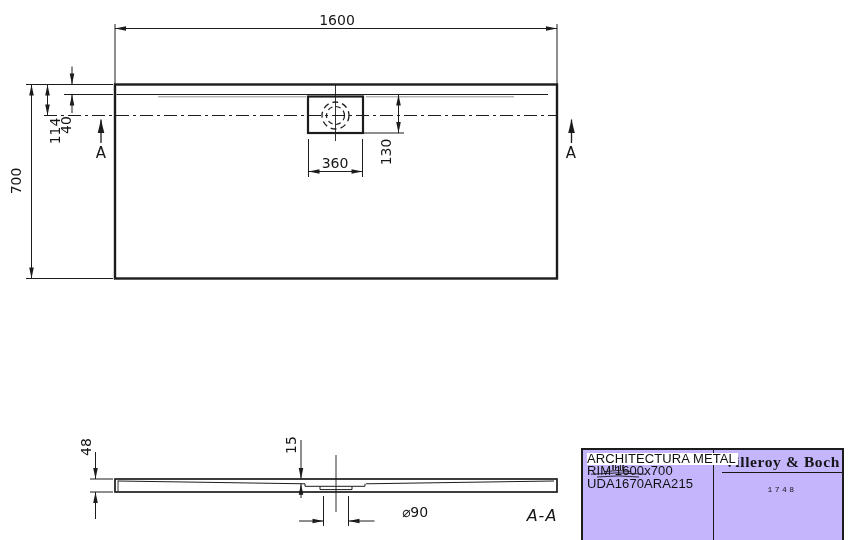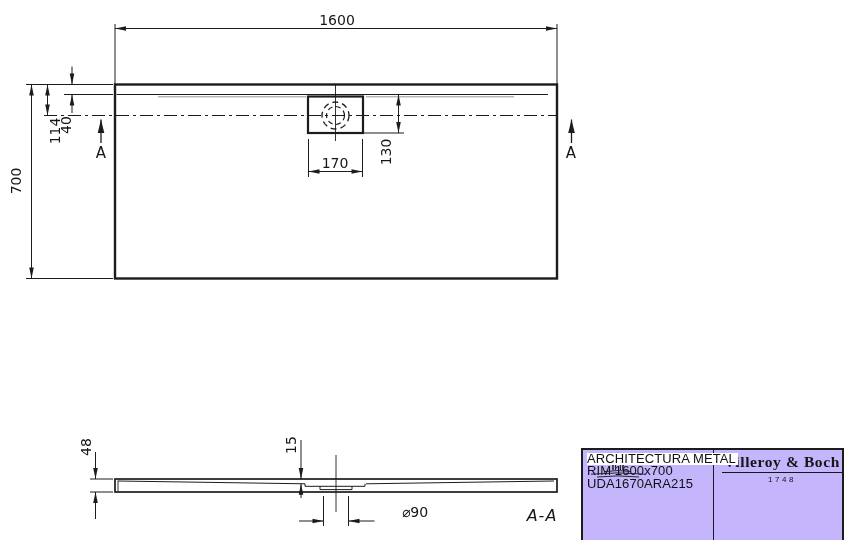--- a/index.html
+++ b/index.html
@@ -26,22 +26,22 @@
   .tb-info .tl{display:block;font-size:13px;line-height:12.4px;
                letter-spacing:.1px;color:#111;white-space:nowrap;}
   .tb-info .tl.over{position:relative;z-index:2;background:#fff;width:max-content;padding-right:2px;}
   .tb-version{flex:1;border-top:1.5px solid #1c1c1c;box-sizing:border-box;
               padding:4px 0 0 4px;font-size:13px;color:#111;white-space:nowrap;}
   .tb-logo{flex:1;display:flex;flex-direction:column;align-items:center;
            padding-top:3px;box-sizing:border-box;}
   .vb-name{font-family:"Liberation Serif",serif;font-weight:bold;font-size:15.5px;
            letter-spacing:.6px;color:#161616;border-bottom:1.5px solid #161616;
            padding:0 2px 1px 2px;margin-top:0;white-space:nowrap;}
-  .vb-year{font-family:Liberation Sans, sans-serif;font-size:8px;letter-spacing:2.5px;
-           color:#161616;margin-top:2px;}
+  .vb-year{font-family:Liberation Mono, monospace;font-size:8px;letter-spacing:2.5px;
+           color:#161616;margin-top:12px;}
 </style>
 </head>
 <body>
 
 <div class="canvas">
 
   <svg width="858" height="540" viewBox="0 0 858 540">
     <defs>
       <marker id="arw" markerWidth="12" markerHeight="6" refX="11.5" refY="3" orient="auto-start-reverse" markerUnits="userSpaceOnUse">
         <path d="M11.5,3 L0.5,5.3 L0.5,0.7 Z" fill="#1c1c1c"></path>
@@ -140,21 +140,21 @@
         <line x1="299" y1="521" x2="323.5" y2="521" marker-end="url(#arw)"></line>
         <line x1="374.5" y1="521" x2="348.5" y2="521" marker-end="url(#arw)"></line>
       </g>
     </g>
   </svg>
 
   <span class="lab" style="left:337px;top:20px;">1600</span>
   <span class="vlab" style="left:16px;top:181px;">700</span>
   <span class="vlab" style="left:55px;top:131px;">114</span>
   <span class="vlab" style="left:66px;top:125px;">40</span>
-  <span class="lab" style="left:335px;top:163px;">170</span>
+  <span class="lab" style="left:335px;top:163px;">360</span>
   <span class="vlab" style="left:386px;top:152px;">130</span>
   <span class="lab seclab" style="left:101px;top:153px;">A</span>
   <span class="lab seclab" style="left:571px;top:153px;">A</span>
   <span class="vlab" style="left:86px;top:447px;">48</span>
   <span class="vlab" style="left:291px;top:445px;">15</span>
   <span class="lab" style="left:383px;top:512px;margin-left:32px;">⌀90</span>
   <span class="lab aalab" style="left:542px;top:516px;">A-A</span>
 
   <div class="tblock">
     <div class="tb-left">

